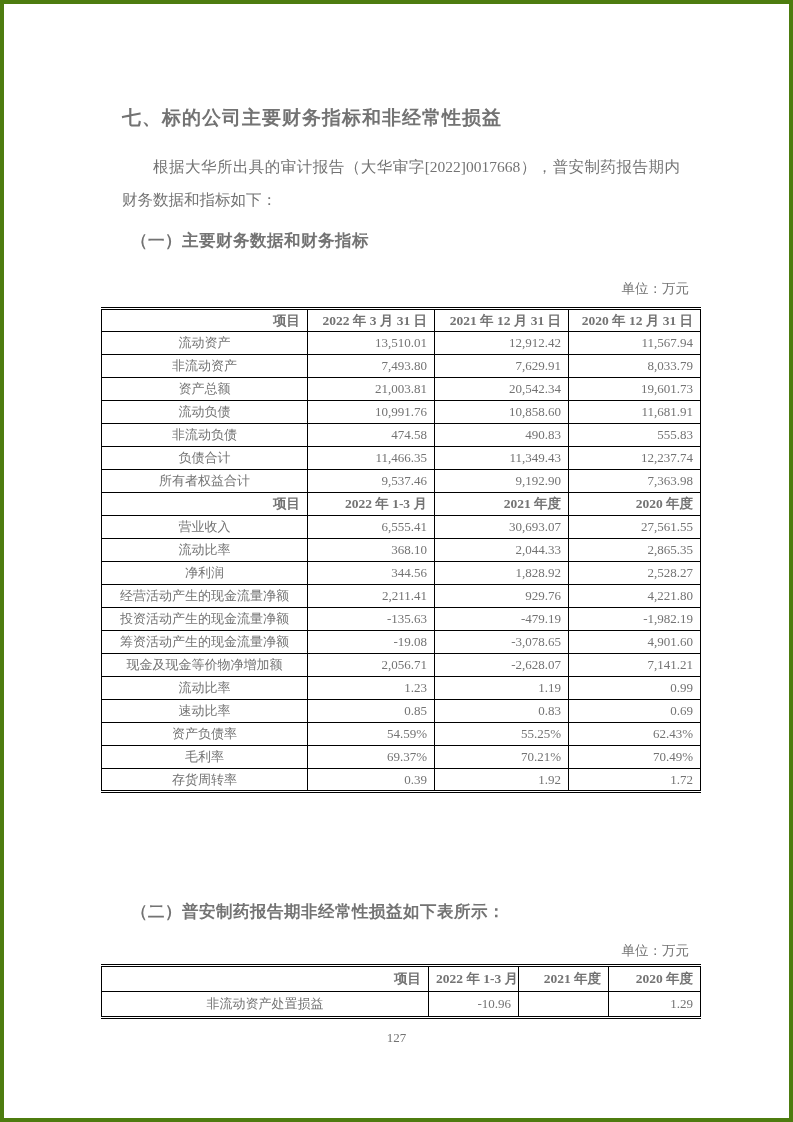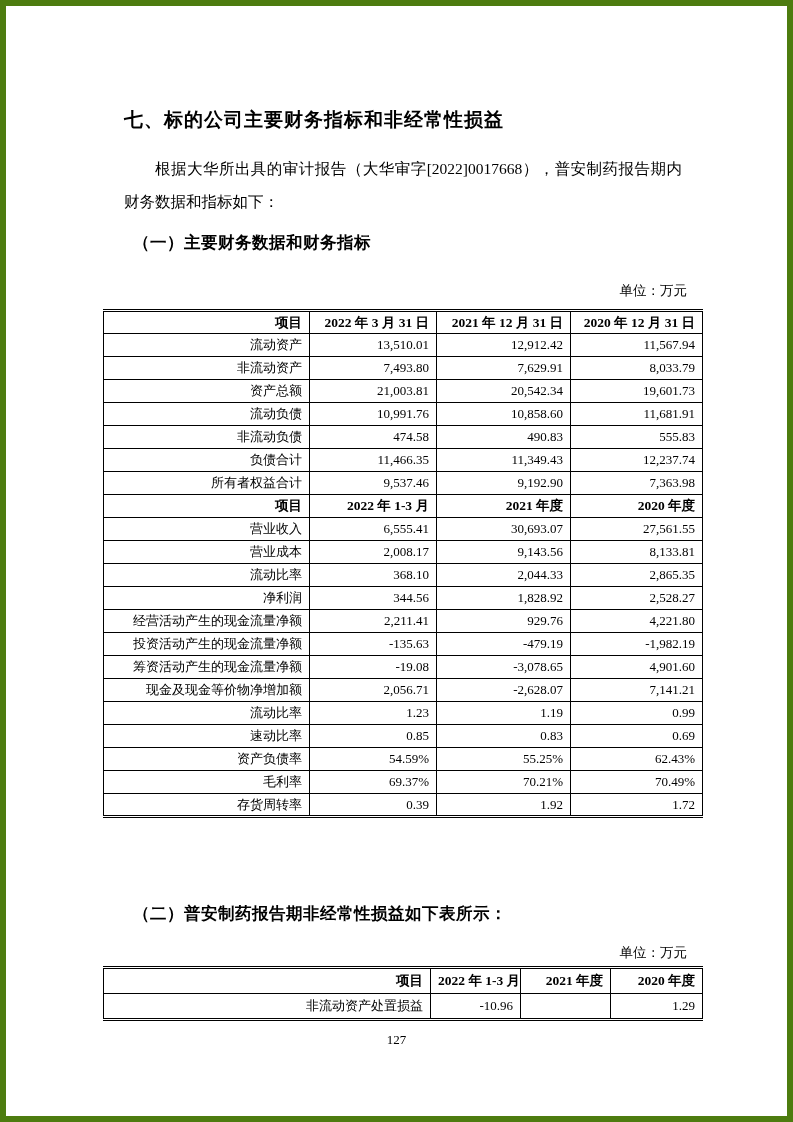--- a/index.html
+++ b/index.html
@@ -1,24 +1,24 @@
 <!DOCTYPE html>
 <html><head>
 <meta charset="utf-8">
 <style>
   * { margin:0; padding:0; box-sizing:border-box; }
   html,body { background:#ffffff; }
   .page {
     position:relative;
     width:793px; height:1122px;
     background:#ffffff;
-    border:6px solid #4d7c0f;
+    border:4px solid #4d7c0f;
     overflow:hidden;
     font-family:"Liberation Serif","DejaVu Serif",serif;
-    color:#000000;
+    color:#737373;
   }
   .sec-title {
     position:absolute; left:118px; top:101px;
     font-family:"Liberation Sans","DejaVu Sans",sans-serif;
     font-size:19px; font-weight:bold; letter-spacing:1px;
     white-space:nowrap;
   }
   .intro {
     position:absolute; left:118px; top:146px; width:558px;
     font-size:15.5px; line-height:33px;
@@ -49,21 +49,21 @@
     border:1px solid #000;
     font-size:13px;
     overflow:hidden; white-space:nowrap;
   }
   table.t1 th, table.t1 td { height:23px; padding:1px 7px; }
   table.t2 th, table.t2 td { height:26px; padding:2px 7px; }
   table.fin th {
     font-weight:bold; text-align:right;
     font-size:13.5px;
   }
-  table.fin td.item { text-align:right; }
+  table.fin td.item { text-align:center; }
   table.fin td.num  { text-align:right; }
   .page-number {
     position:absolute; left:0; top:1026px; width:100%;
     text-align:center; font-size:13px;
   }
 </style>
 </head>
 <body>
 
 <div class="page">
@@ -144,26 +144,20 @@
       </tr>
     </tbody>
     <tbody>
         <tr>
           <td class="item">营业收入</td>
           <td class="num">6,555.41</td>
           <td class="num">30,693.07</td>
           <td class="num">27,561.55</td>
         </tr>
         <tr>
-          <td class="item">营业成本</td>
-          <td class="num">2,008.17</td>
-          <td class="num">9,143.56</td>
-          <td class="num">8,133.81</td>
-        </tr>
-        <tr>
           <td class="item">流动比率</td>
           <td class="num">368.10</td>
           <td class="num">2,044.33</td>
           <td class="num">2,865.35</td>
         </tr>
         <tr>
           <td class="item">净利润</td>
           <td class="num">344.56</td>
           <td class="num">1,828.92</td>
           <td class="num">2,528.27</td>

